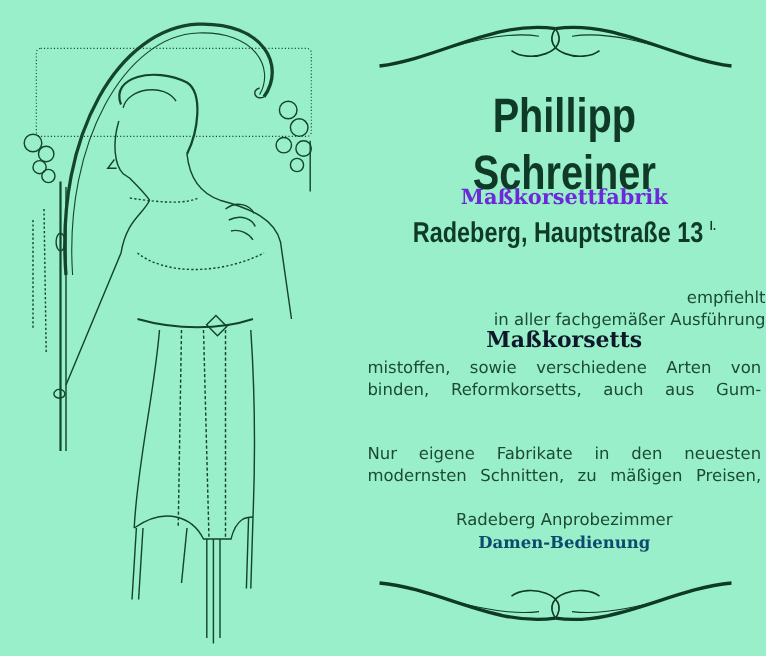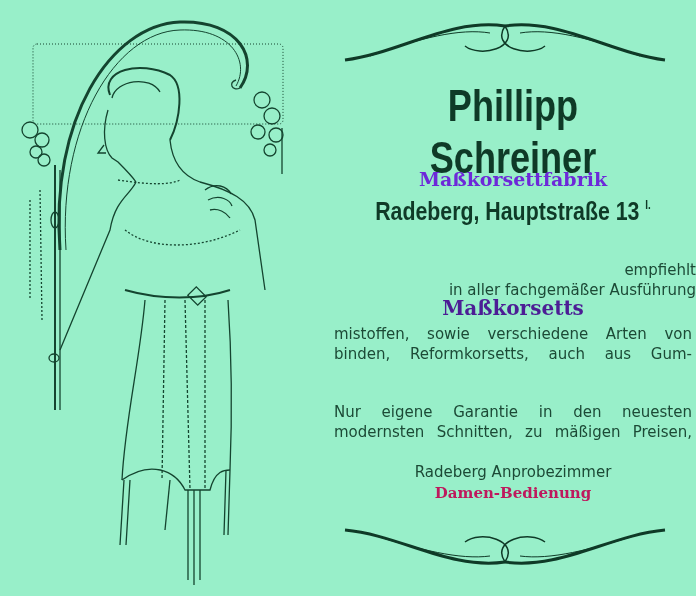--- a/index.html
+++ b/index.html
@@ -26,25 +26,25 @@
     top:168px; font-family:"DejaVu Serif", serif; font-weight:bold;
     font-size:19px; color:#6d28d9;
   }
   .address {
     top:196px; font-family:"Liberation Sans", sans-serif; font-weight:bold;
     font-size:26px; transform:scaleX(0.82); transform-origin:center; color:#0f3a27;
   }
   .address sup { font-size:12px; vertical-align:top; position:relative; top:2px; }
   .body-line { font-family:"DejaVu Sans", sans-serif; font-size:15px; color:#1c4a36; line-height:20px; }
   .intro { top:260px; }
-  .product { top:296px; font-family:"DejaVu Serif", serif; font-weight:bold; font-size:20px; color:#4c1d95; }
+  .product { top:296px; font-family:"DejaVu Serif", serif; font-weight:bold; font-size:20px; color:#0f172a; }
   .para1 { top:324px; }
   .para2 { top:402px; }
   .sep-room { top:462px; }
-  .service { top:484px; font-family:"DejaVu Serif", serif; font-weight:bold; font-size:15px; color:#be185d; }
+  .service { top:484px; font-family:"DejaVu Serif", serif; font-weight:bold; font-size:15px; color:#0c4a6e; }
   .justify-line { display:block; text-align:justify; text-align-last:justify; padding:0 4px; }
   .center-line { display:block; text-align:right; }
 </style>
 </head>
 <body>
 
 <svg class="illustration" viewBox="0 0 320 596" fill="none" stroke="#14442f" stroke-width="1.3">
 
   <g>
     <rect x="33" y="44" width="250" height="80" rx="4" stroke-width="1" stroke-dasharray="1 2"></rect>
@@ -127,21 +127,21 @@
 </div>
 
 <div class="text-block product">Maßkorsetts</div>
 
 <div class="text-block body-line para1">
   <span class="justify-line">mistoffen, sowie verschiedene Arten von</span>
   <span class="justify-line">binden, Reformkorsetts, auch aus Gum-</span>
 </div>
 
 <div class="text-block body-line para2">
-  <span class="justify-line">Nur eigene Garantie in den neuesten</span>
+  <span class="justify-line">Nur eigene Fabrikate in den neuesten</span>
   <span class="justify-line">modernsten Schnitten, zu mäßigen Preisen,</span>
 </div>
 
 <div class="text-block body-line sep-room">Radeberg Anprobezimmer</div>
 <div class="text-block service">Damen-Bedienung</div>
 
 <svg class="ornament ornament-bottom" viewBox="0 0 330 60" fill="none" stroke="#0f3a27">
   <path d="M5 10 C60 15, 110 50, 165 42" stroke-width="3"></path>
   <path d="M30 14 C80 30, 120 40, 150 36" stroke-width="1"></path>
   <path d="M325 10 C270 15, 220 50, 165 42" stroke-width="3"></path>

